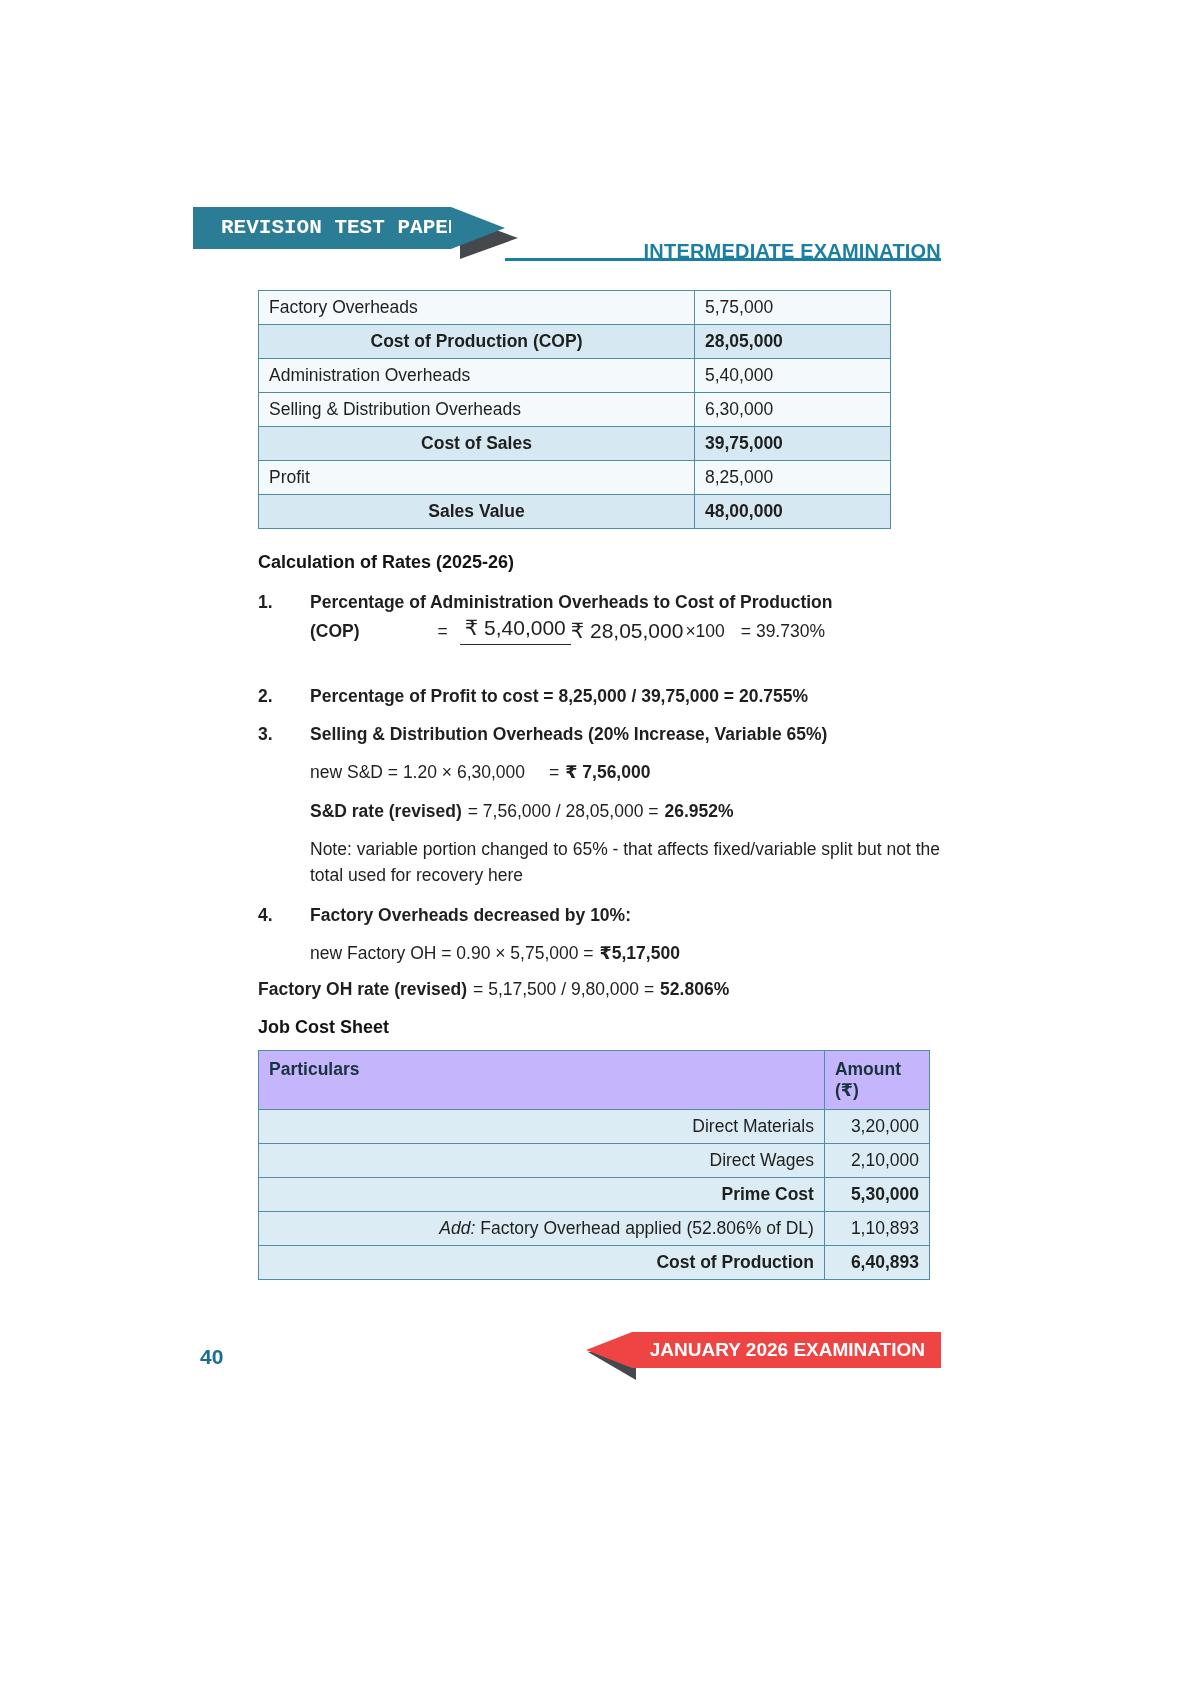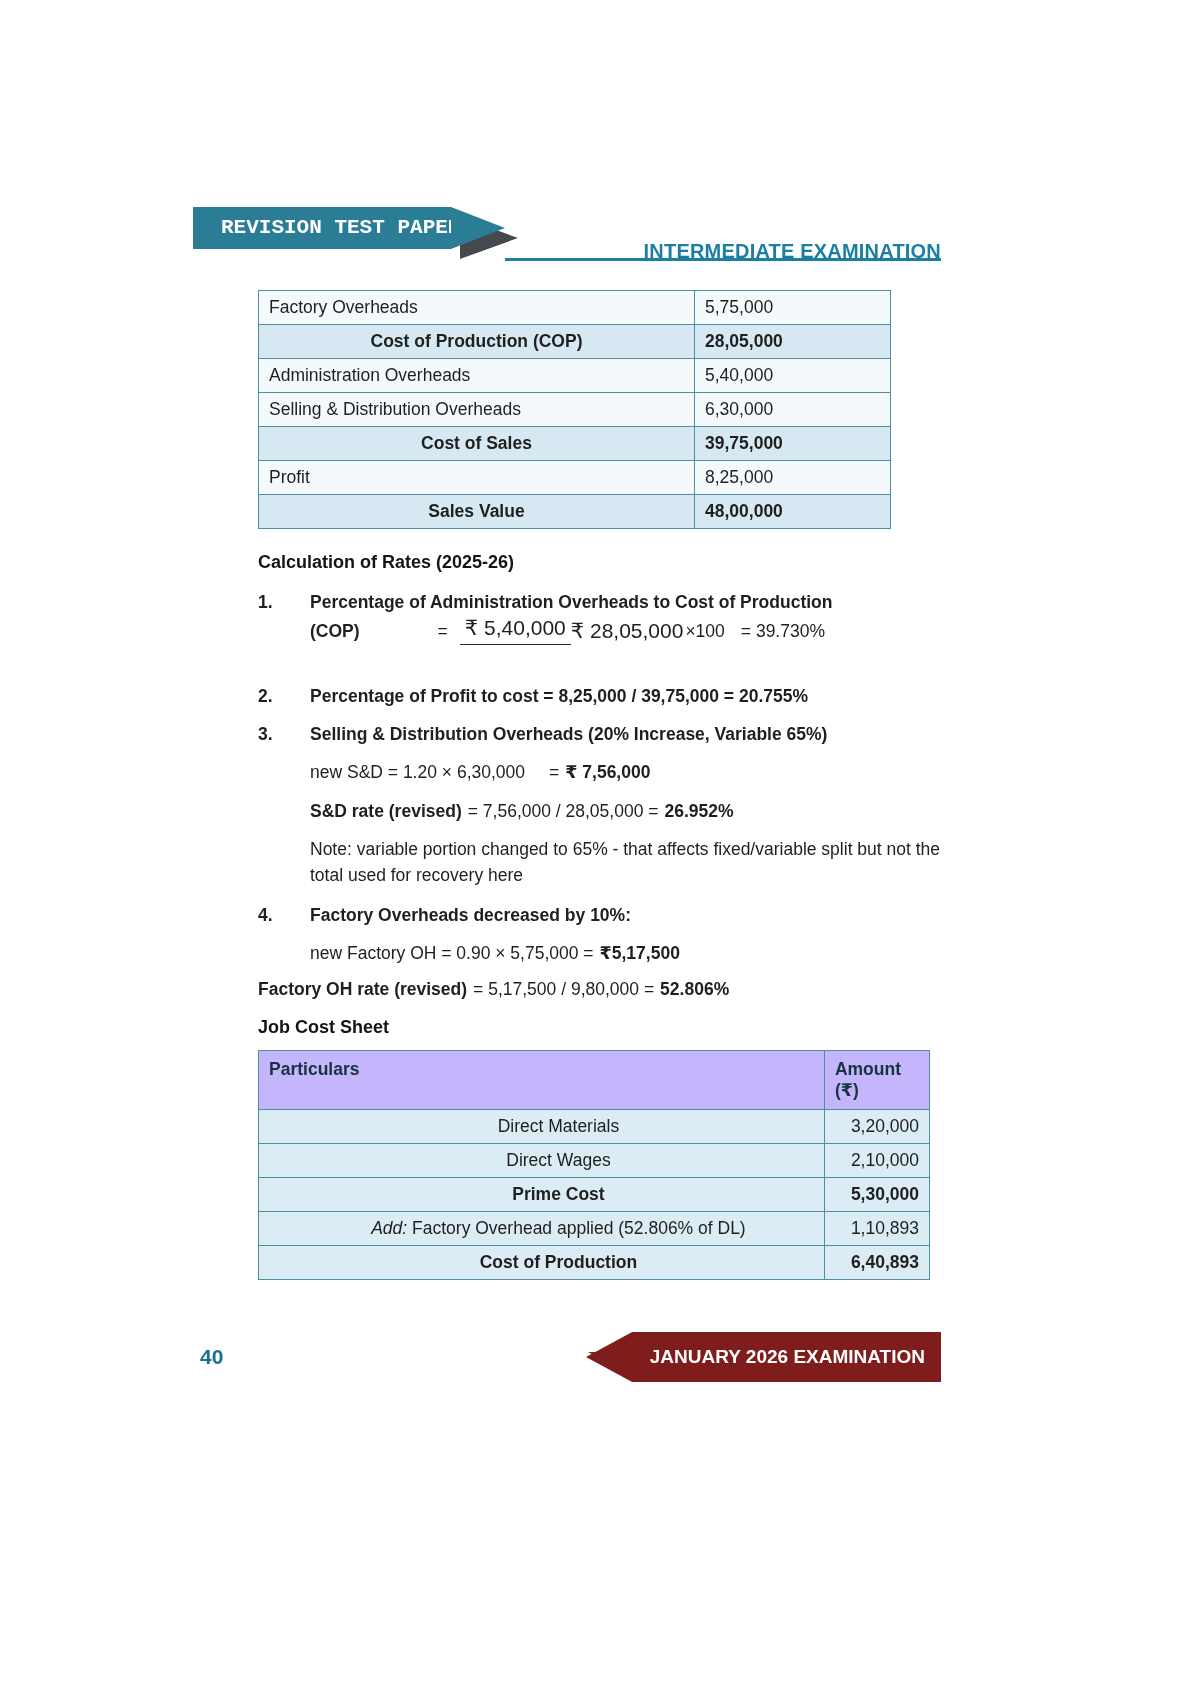--- a/index.html
+++ b/index.html
@@ -68,21 +68,21 @@
   .job-table {
     position:absolute; left:258px; top:1050px; width:672px;
   }
   .job-table th {
     background:#c4b5fd; color:#17333d; font-weight:bold;
     vertical-align:top; padding-top:8px; padding-bottom:8px;
   }
   .job-table th.col-particulars { width:560px; text-align:left; }
   .job-table th.col-amount { width:104px; text-align:left; }
   .job-table td { background:#dcecf4; }
-  .job-table td.label-cell { text-align:center;padding-left:44px; }
+  .job-table td.label-cell { text-align:right;padding-left:44px; }
   .job-table td.value-cell { text-align:right; }
   .job-table tr.summary td { font-weight:bold; }
 
   
   .section-heading {
     position:absolute; left:258px;
     font-weight:bold; font-size:18px; color:#141414;
   }
   .item {
     position:absolute; left:258px; width:688px;
@@ -113,22 +113,22 @@
     color:#1a6e8e; font-weight:bold; font-size:21px;
   }
   .footer-shadow {
     position:absolute; left:588px; top:1352px;
     width:48px; height:28px; background:#45494d;
     clip-path:polygon(0 0, 100% 0, 100% 100%);
     z-index:1;
   }
   .footer-banner {
     position:absolute; left:586px; top:1332px;
-    width:355px; height:50px;
-    background:#7f1d1d;
+    width:355px; height:36px;
+    background:#ef4444;
     clip-path:polygon(0 50%, 13% 0, 100% 0, 100% 100%, 13% 100%);
     color:#ffffff; font-weight:bold; font-size:19px;
     display:flex; align-items:center; justify-content:flex-end;
     padding-right:16px; z-index:2; white-space:nowrap;
   }
 </style>
 </head>
 <body>
 
 <div class="page">

